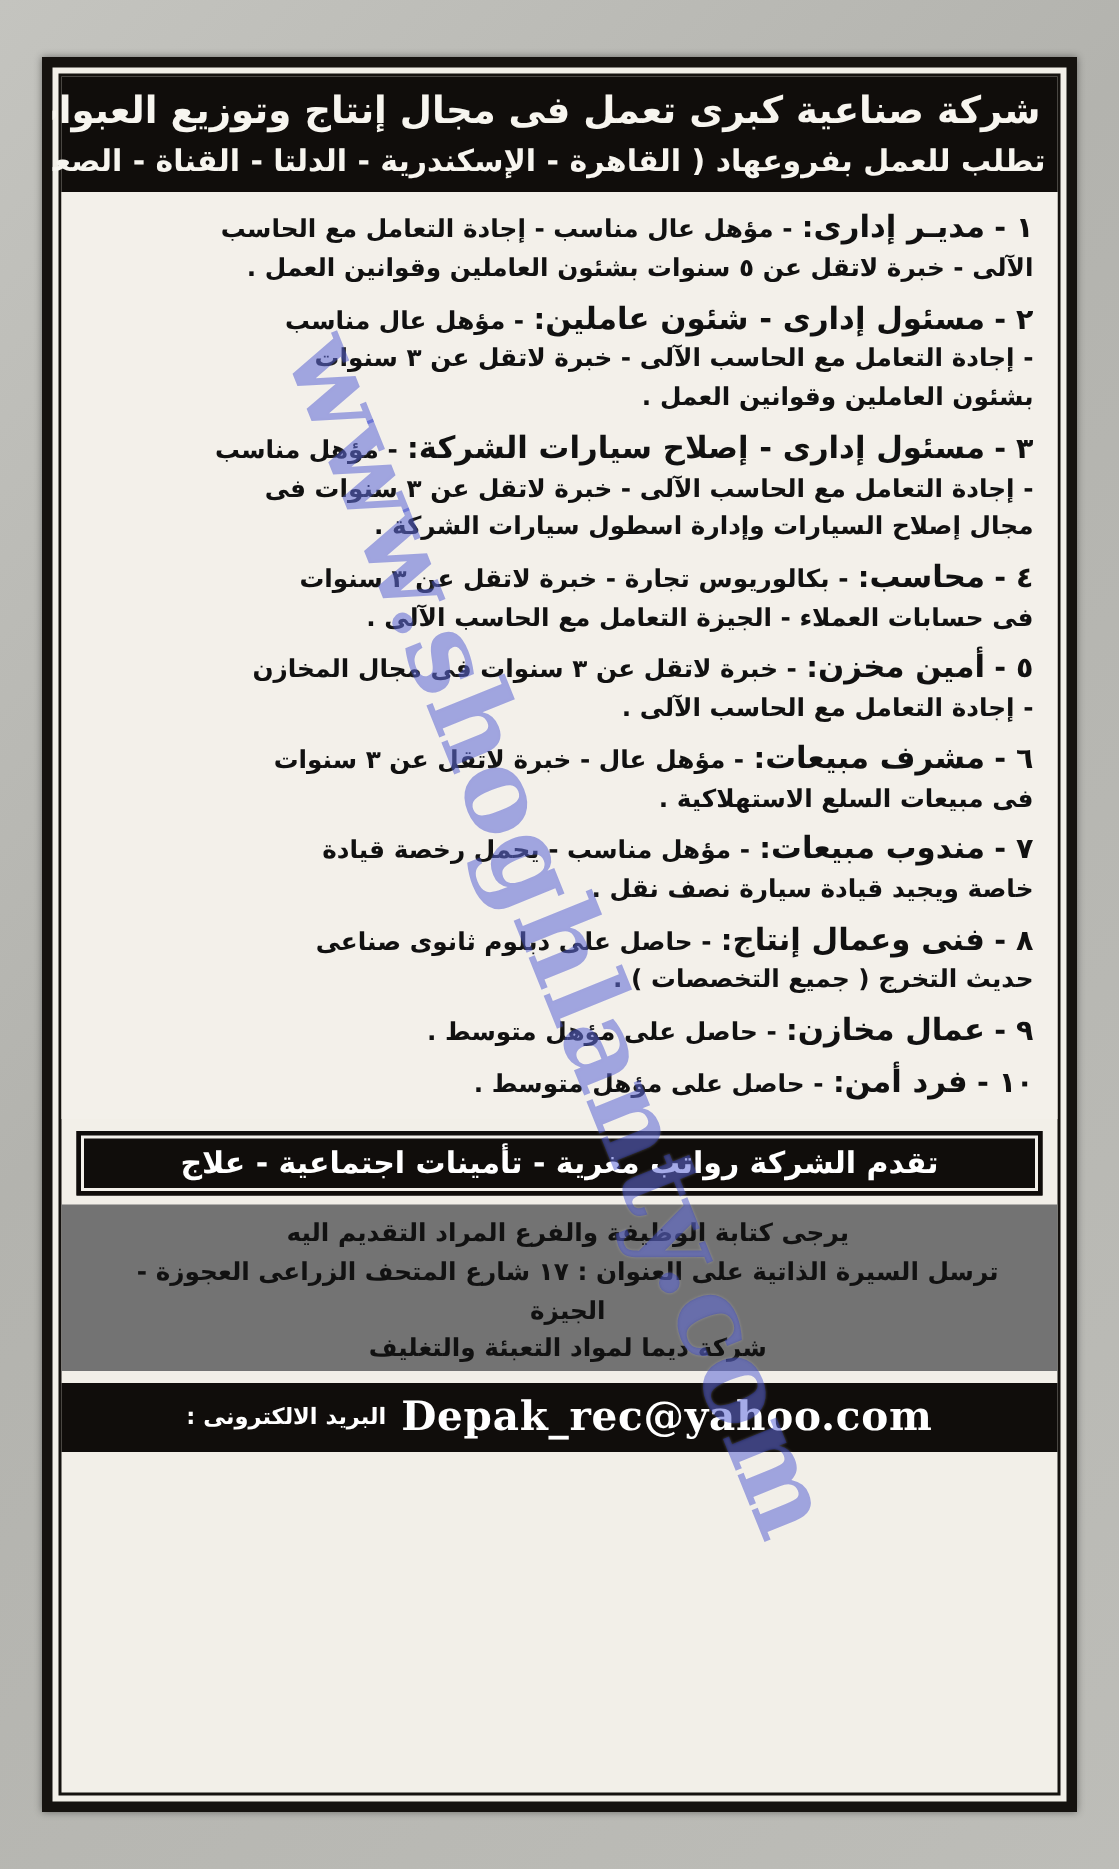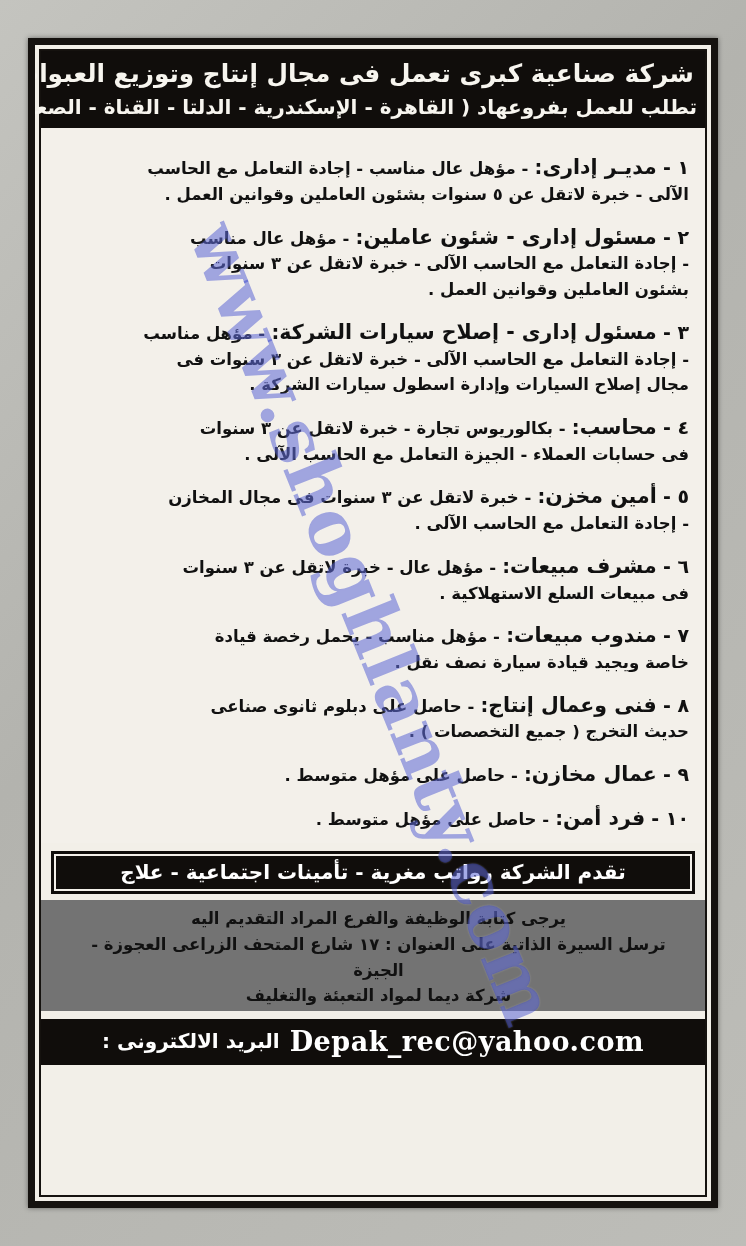--- a/index.html
+++ b/index.html
@@ -53,21 +53,21 @@
     font-weight:bold;
     white-space:nowrap;
   }
   
   .body{
     background:#f3f0ea;
     padding:10px 16px 4px 16px;
     color:#111;
   }
   .job{
-    margin:16px 0 7px 0;
+    margin:0 0 7px 0;
   }
   .job .titleline{
     font-size:19.5px;
     line-height:1.35;
     text-align:right;
   }
   .num{
     font-weight:bold;
     font-size:19px;
   }
@@ -116,21 +116,21 @@
     background:#100d0b;
     color:#fff;
     margin:8px 0 0 0;
     padding:7px 12px 8px 12px;
     display:flex;
     align-items:center;
     justify-content:center;
     gap:10px;
   }
   .mailrow .lbl{
-    font-size:20px;font-weight:bold;
+    font-size:15px;font-weight:bold;
   }
   .mailrow .addr{
     font-family:"DejaVu Serif", serif;
     font-size:27px;
     font-weight:bold;
     direction:ltr;
     letter-spacing:.5px;
     text-align:center;
   }
   

